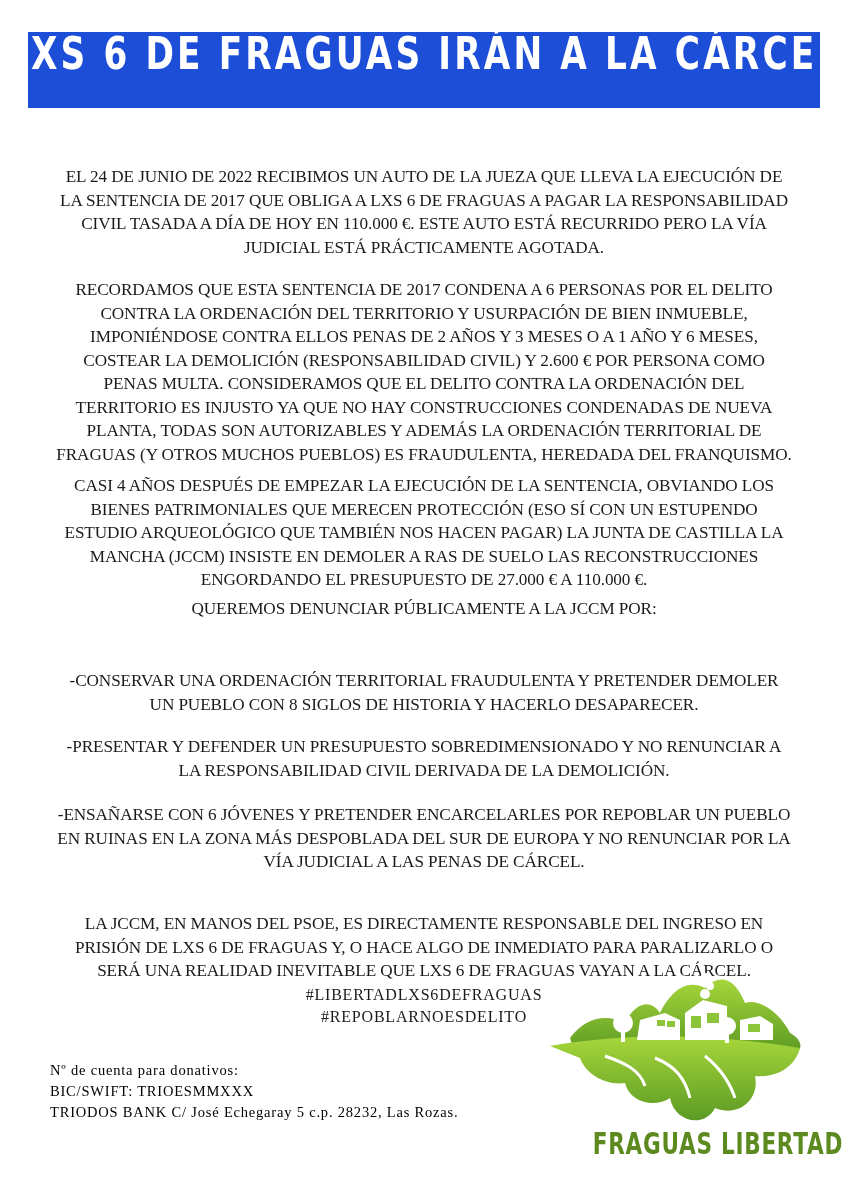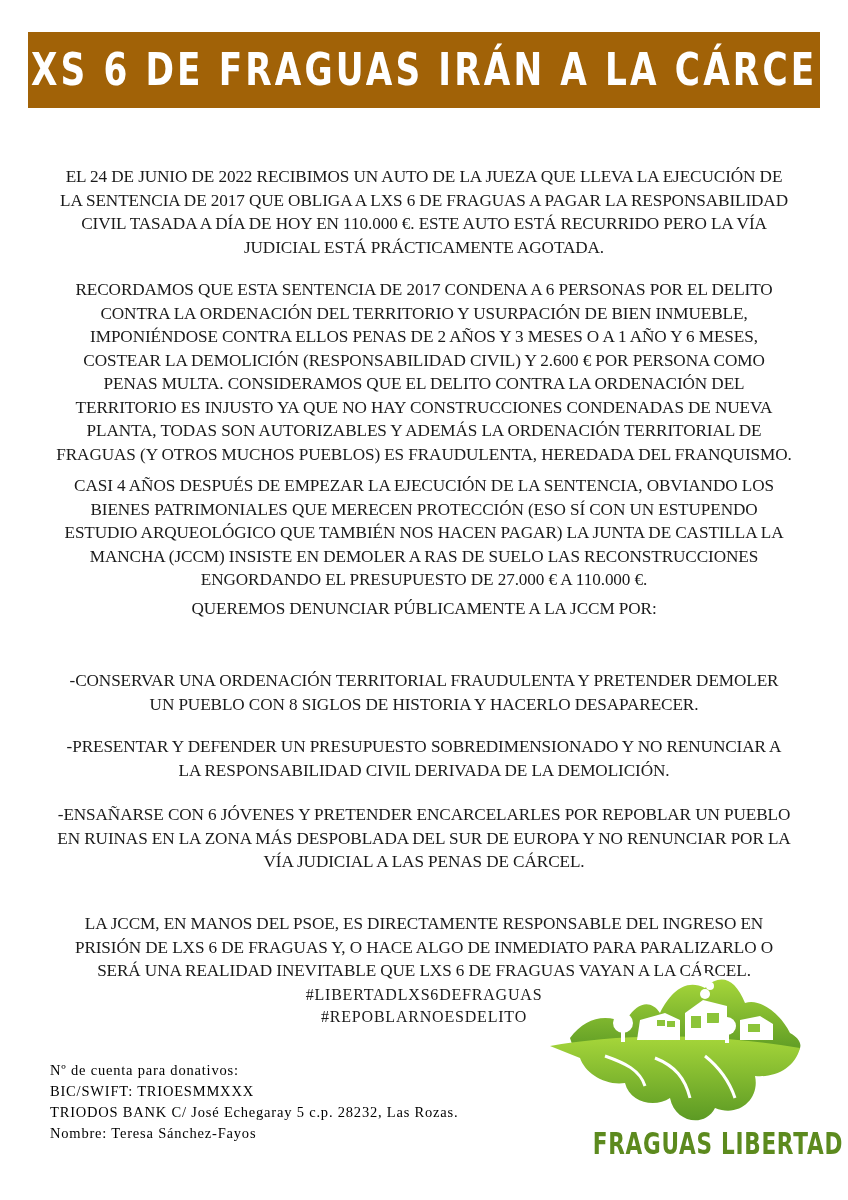--- a/index.html
+++ b/index.html
@@ -1,20 +1,20 @@
 <!DOCTYPE html>
 <html><head>
   <meta charset="utf-8">
   <style>
     html, body { margin:0; padding:0; background:#ffffff; }
     body { width:848px; height:1200px; position:relative; overflow:hidden; }
     .banner {
       position:absolute; left:28px; top:32px; width:792px; height:76px;
-      background:#a16207;
-      display:flex; align-items:center; justify-content:center;
+      background:#1d4ed8;
+      display:flex; justify-content:center;
     }
     .banner-title {
       color:#ffffff;
       font-family:"DejaVu Sans", sans-serif;
       font-weight:bold;
       font-size:44px;
       letter-spacing:4px;
       transform:scaleX(0.78);
       white-space:nowrap;
       line-height:1;
@@ -97,21 +97,20 @@
 
 <div class="hashtags">
   <div>#LIBERTADLXS6DEFRAGUAS</div>
   <div>#REPOBLARNOESDELITO</div>
 </div>
 
 <div class="donations">
   <div>Nº de cuenta para donativos:</div>
   <div>BIC/SWIFT: TRIOESMMXXX</div>
   <div>TRIODOS BANK C/ José Echegaray 5 c.p. 28232, Las Rozas.</div>
-  <div>Nombre: Teresa Sánchez-Fayos</div>
 </div>
 
 <div class="logo">
   <svg width="275" height="170" viewBox="0 0 275 170">
     <defs>
       <linearGradient id="lg" x1="0" y1="0" x2="0" y2="1">
         <stop offset="0" stop-color="#a6d63a"></stop>
         <stop offset="1" stop-color="#5c9a24"></stop>
       </linearGradient>
     </defs>

